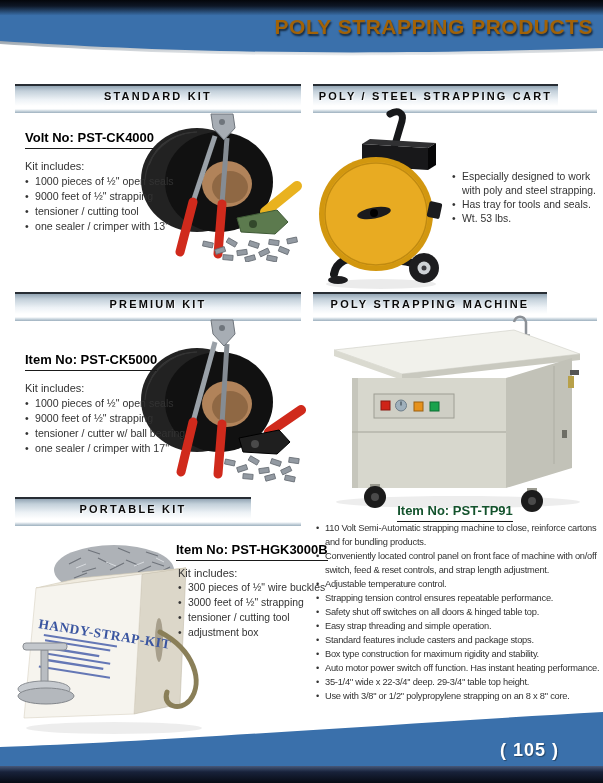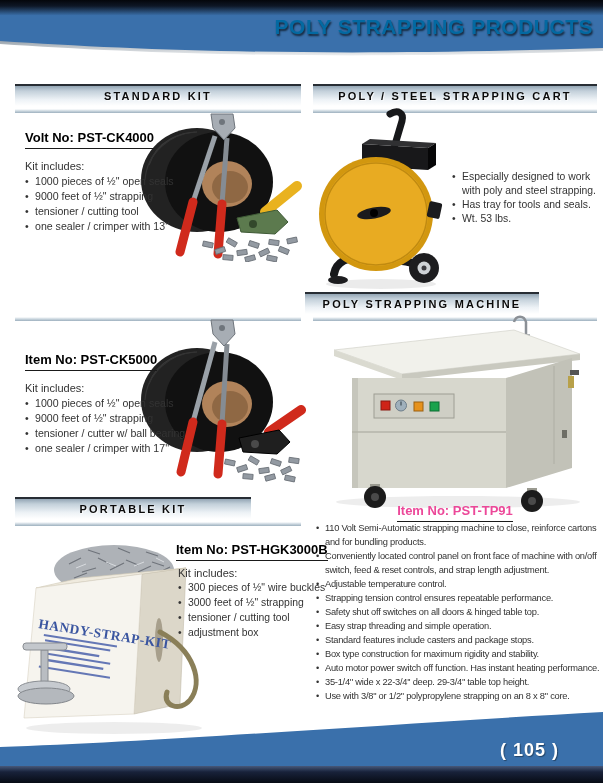--- a/index.html
+++ b/index.html
@@ -1,36 +1,36 @@
 <!DOCTYPE html>
 <html><head>
 <meta charset="utf-8">
 <style>
   html,body{margin:0;padding:0;background:#ffffff;}
   .page{position:relative;width:603px;height:783px;background:#ffffff;overflow:hidden;
         font-family:"Liberation Sans", sans-serif;}
   
   .hdr-svg{position:absolute;top:0;left:0;}
-  .hdr-title{position:absolute;top:15px;right:10px;color:#0369a1;font-size:21px;font-weight:bold;
+  .hdr-title{position:absolute;top:15px;right:10px;color:#a16207;font-size:21px;font-weight:bold;
              letter-spacing:.5px;text-shadow:1px 2px 2px rgba(0,0,0,.65);}
   .ftr-svg{position:absolute;bottom:0;left:0;}
   .page-num{position:absolute;right:44px;bottom:22px;color:#ffffff;font-size:18px;font-weight:bold;
             letter-spacing:1px;text-shadow:1px 1px 1px rgba(0,0,0,.4);}
   
   .sec-bar{position:absolute;height:20px;line-height:20px;text-align:center;
            font-size:11px;font-weight:bold;letter-spacing:2.2px;color:#0a0a0a;
            background:linear-gradient(180deg,#93a5b4 0%,#c3d0da 25%,#edf2f6 68%,#ffffff 100%);
            border-top:2px solid #272d34;
            text-shadow:1px 1px 1px rgba(255,255,255,.85);}
   .sec-line{position:absolute;height:4px;
            background:linear-gradient(180deg,#ffffff 0%,#cfdae2 45%,#9db0be 100%);}
   .itemno{position:absolute;font-size:13px;font-weight:bold;color:#000;
           border-bottom:1.5px solid #1a1a1a;padding-bottom:3px;white-space:nowrap;}
   .itemno-wrap{position:absolute;text-align:center;}
-  .itemno-wrap .inner{display:inline-block;font-size:13px;font-weight:bold;color:#ec4899;
+  .itemno-wrap .inner{display:inline-block;font-size:13px;font-weight:bold;color:#14532d;
           border-bottom:1.5px solid #1a1a1a;padding-bottom:3px;}
   .kit-label{position:absolute;font-size:11px;color:#333;}
   ul.bullets{position:absolute;list-style:none;margin:0;padding:0;font-size:10.6px;color:#333;}
   ul.bullets li{position:relative;padding-left:10px;line-height:15px;}
   ul.bullets li::before{content:"\2022";position:absolute;left:0;}
   ul.cart-bullets{font-size:10.4px;}
   ul.cart-bullets li{line-height:14px;}
   ul.machine-bullets{font-size:9.3px;letter-spacing:-0.25px;}
   ul.machine-bullets li{line-height:14px;padding-left:9px;}
   .photo{position:absolute;}
@@ -96,21 +96,21 @@
 
   <div class="itemno" style="left:25px;top:130px;">Volt No: PST-CK4000</div>
   <div class="kit-label" style="left:25px;top:160px;">Kit includes:</div>
   <ul class="bullets" style="left:25px;top:174px;width:210px;">
     <li>1000 pieces of ½" open seals</li>
     <li>9000 feet of ½" strapping</li>
     <li>tensioner / cutting tool</li>
     <li>one sealer / crimper with 13''</li>
   </ul>
 
-  <div class="sec-bar" style="left:313px;top:84px;width:284px;">POLY / STEEL STRAPPING CART</div>
+  <div class="sec-bar" style="left:313px;top:84px;width:245px;">POLY / STEEL STRAPPING CART</div>
   <div class="sec-line" style="left:313px;top:109px;width:284px;"></div>
 
   <svg class="photo" style="left:316px;top:106px;" width="138" height="185" viewBox="0 0 138 185">
     <ellipse cx="65" cy="178" rx="55" ry="5" fill="rgba(0,0,0,0.08)"></ellipse>
     <path d="M74,8 C82,3 88,7 86,15 L78,42" fill="none" stroke="#17181a" stroke-width="7" stroke-linecap="round"></path>
     <polygon points="46,38 112,42 112,64 46,60" fill="#18181a"></polygon>
     <polygon points="46,38 54,33 120,37 112,42" fill="#303032"></polygon>
     <polygon points="112,42 120,37 120,59 112,64" fill="#060607"></polygon>
     <path d="M18,168 C20,156 32,150 46,152 L86,155 C100,156 106,162 109,170" fill="none" stroke="#17181a" stroke-width="8" stroke-linecap="round"></path>
     <circle cx="60" cy="108" r="57" fill="#d2970f"></circle>
@@ -124,20 +124,21 @@
     <circle cx="108" cy="162" r="2.5" fill="#3c3c40"></circle>
     <ellipse cx="22" cy="174" rx="10" ry="4" fill="#1d1d1f"></ellipse>
   </svg>
 
   <ul class="bullets cart-bullets" style="left:452px;top:170px;width:148px;">
     <li>Especially designed to work with poly and steel strapping.</li>
     <li>Has tray for tools and seals.</li>
     <li>Wt. 53 lbs.</li>
   </ul>
 
+  <div class="sec-bar" style="left:15px;top:292px;width:286px;">PREMIUM KIT</div>
   <div class="sec-line" style="left:15px;top:317px;width:286px;"></div>
 
   <svg class="photo" style="left:139px;top:314px;" width="168" height="170" viewBox="0 0 168 170">
     <ellipse cx="58" cy="86" rx="56" ry="52" fill="#222222"></ellipse>
     <path d="M10,70 C18,46 43,38 58,38" stroke="#3a3a3a" stroke-width="1.2" fill="none"></path>
     <path d="M6,86 C8,58 32,40 56,38" stroke="#333333" stroke-width="1.2" fill="none"></path>
     <ellipse cx="80" cy="88" rx="54" ry="50" fill="#111111"></ellipse>
     <ellipse cx="88" cy="90" rx="25" ry="23" fill="#b1835a"></ellipse>
     <ellipse cx="91" cy="93" rx="18" ry="16" fill="#8f6844"></ellipse>
     <path d="M76,28 L54,108" stroke="#9aa1a8" stroke-width="5"></path>
@@ -165,21 +166,21 @@
 
   <div class="itemno" style="left:25px;top:352px;">Item No: PST-CK5000</div>
   <div class="kit-label" style="left:25px;top:382px;">Kit includes:</div>
   <ul class="bullets" style="left:25px;top:396px;width:220px;">
     <li>1000 pieces of ½" open seals</li>
     <li>9000 feet of ½" strapping</li>
     <li>tensioner / cutter w/ ball bearing</li>
     <li>one sealer / crimper with 17''</li>
   </ul>
 
-  <div class="sec-bar" style="left:305px;top:292px;width:234px;">POLY STRAPPING MACHINE</div>
+  <div class="sec-bar" style="left:313px;top:292px;width:234px;">POLY STRAPPING MACHINE</div>
   <div class="sec-line" style="left:313px;top:317px;width:284px;"></div>
 
   <svg class="photo" style="left:318px;top:314px;" width="274" height="198" viewBox="0 0 274 198">
     <ellipse cx="140" cy="188" rx="122" ry="6" fill="rgba(0,0,0,0.07)"></ellipse>
     <path d="M196,8 C198,1 206,1 208,8 L208,22" stroke="#8b9096" stroke-width="2.5" fill="none"></path>
     <rect x="200" y="20" width="12" height="4" fill="#b0b4b8"></rect>
     <polygon points="16,36 196,16 262,40 84,60" fill="#f1f1eb" stroke="#c4c4ba" stroke-width="0.5"></polygon>
     <polygon points="16,36 84,60 84,66 16,42" fill="#dadad0"></polygon>
     <polygon points="84,60 262,40 262,46 84,66" fill="#c9c9bf"></polygon>
     <rect x="34" y="64" width="154" height="110" fill="#d7d7cd"></rect>

